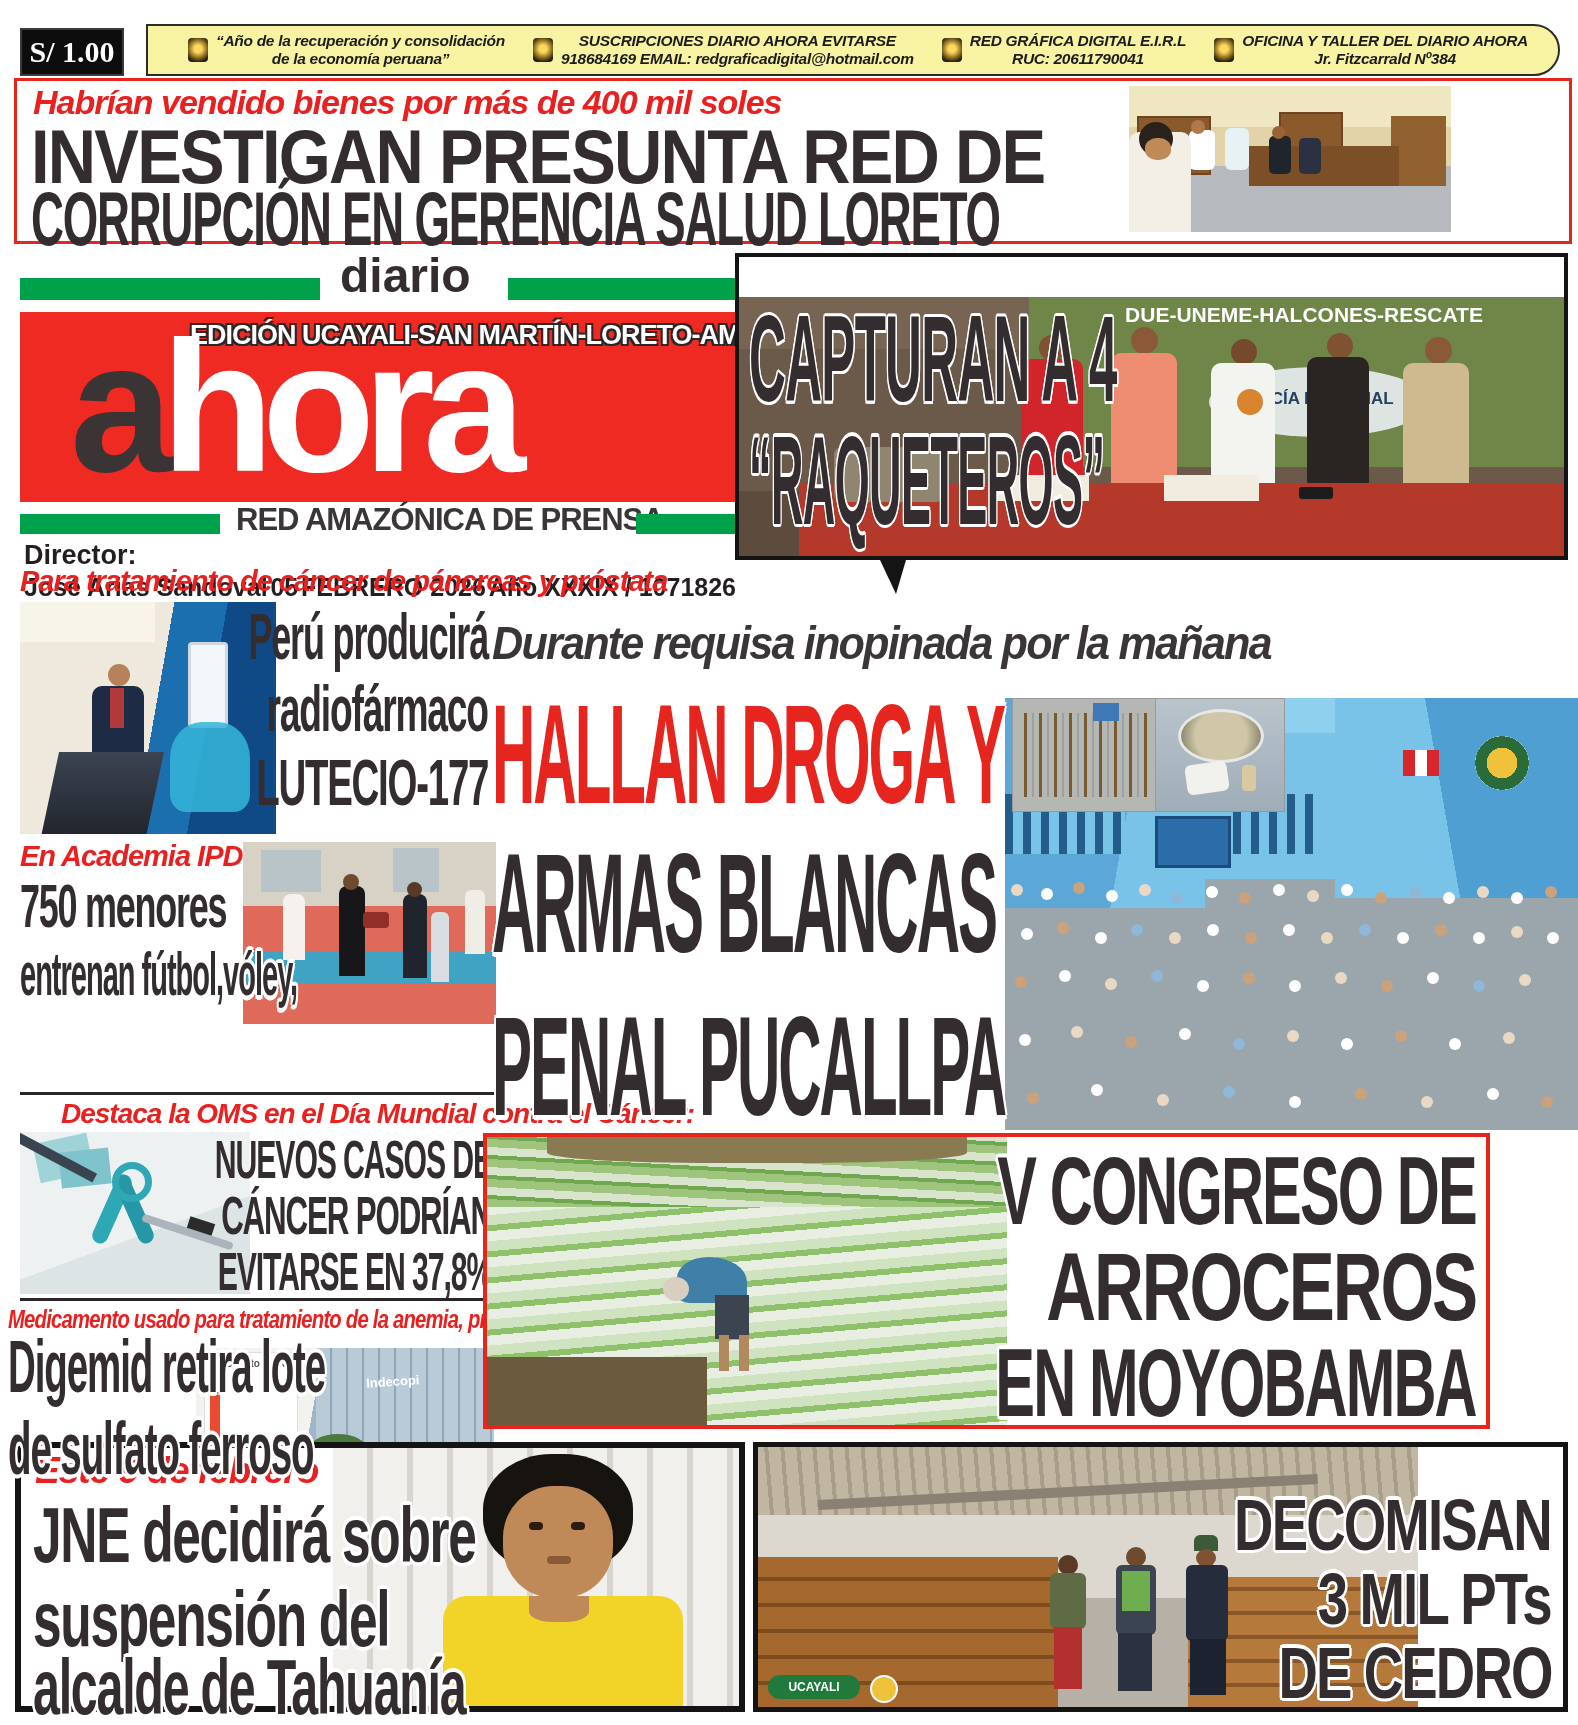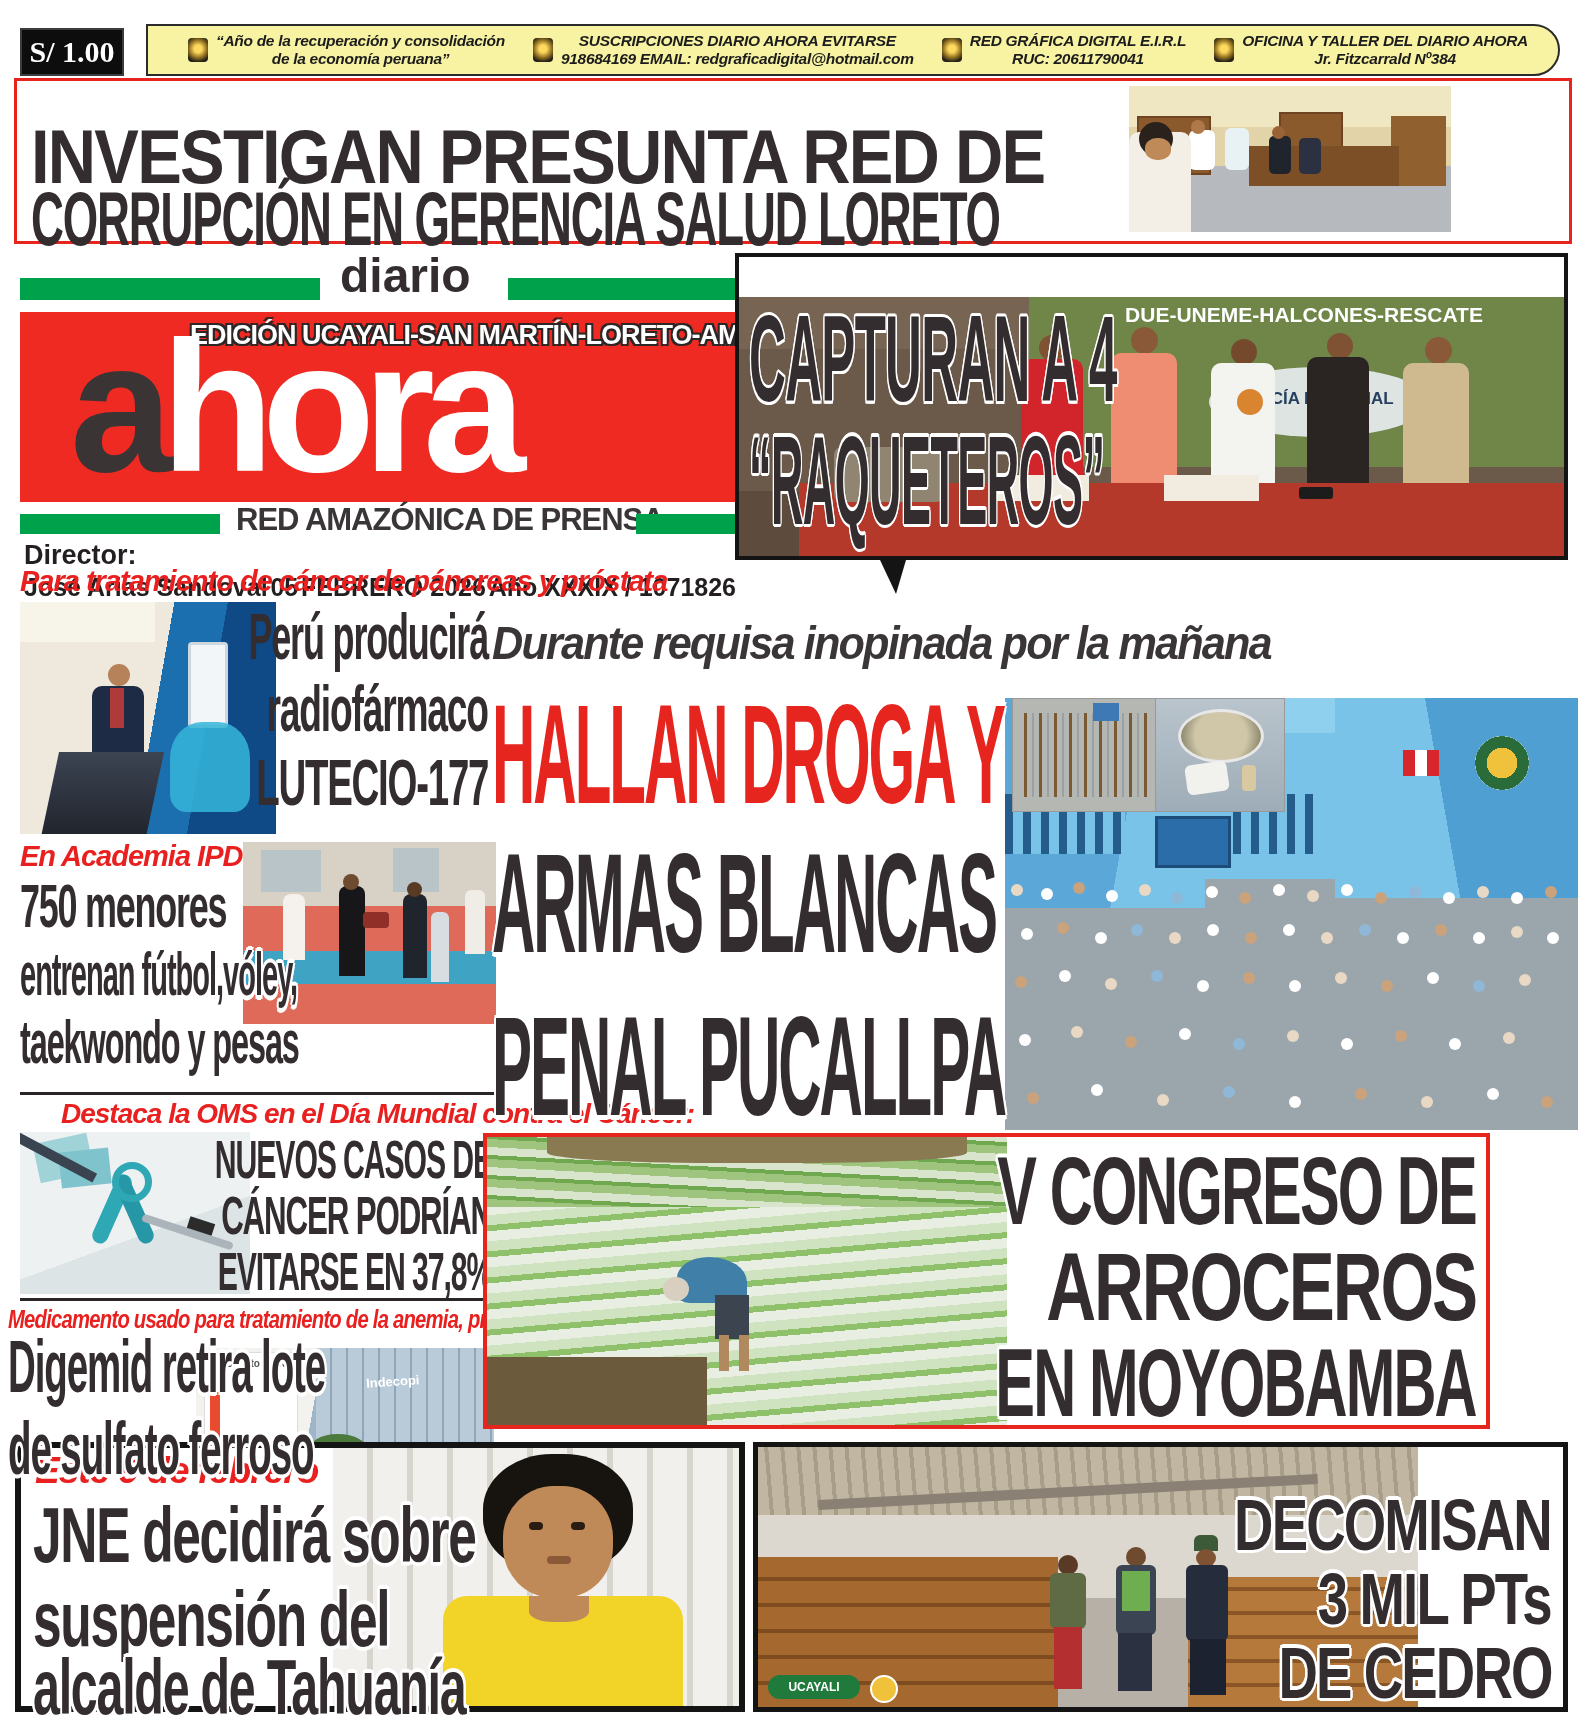--- a/index.html
+++ b/index.html
@@ -67,20 +67,21 @@
       </div>
       <div class="ycell">
         <span class="bullet"></span>
         <span class="ytxt"><span>OFICINA Y TALLER DEL DIARIO AHORA</span><br>
         <span>Jr. Fitzcarrald Nº384</span></span>
       </div>
     </div>
   </div>
 
   <div class="abs leadbox">
+    <div class="abs red-k nowrap" style="left:16px;top:2px;font-size:34px;">Habrían vendido  bienes por más de 400 mil soles</div>
     <div class="abs" style="left:14px;top:38px;">
       <span class="hl cond" style="font-size:76px;transform:scale(0.88,1.0);">INVESTIGAN PRESUNTA RED DE</span>
     </div>
     <div class="abs" style="left:14px;top:100px;">
       <span class="hl cond" style="font-size:76px;transform:scale(0.60,1.0);">CORRUPCIÓN EN GERENCIA SALUD LORETO</span>
     </div>
 
     <div class="abs" style="left:1112px;top:5px;width:322px;height:146px;overflow:hidden;
          background:linear-gradient(#efe6c2 0 28%,#e2d4a8 28% 55%,#b6b9bd 55% 100%);">
       <div class="fig" style="left:8px;top:30px;width:70px;height:55px;background:#8a5a2c;border:2px solid #6e4520;"></div>
@@ -191,23 +192,20 @@
     <div class="fig" style="left:100px;top:32px;width:16px;height:16px;border-radius:50%;background:#6e4a2e;"></div>
     <div class="fig" style="left:164px;top:40px;width:15px;height:15px;border-radius:50%;background:#593a24;"></div>
     <div class="fig" style="left:120px;top:70px;width:26px;height:16px;background:#8f2f28;border-radius:4px;"></div>
   </div>
   <div class="abs" style="left:20px;top:876px;">
     <span class="hl cond ow" style="font-size:58px;transform:scale(0.62,1.05);">750 menores</span>
   </div>
   <div class="abs" style="left:20px;top:944px;">
     <span class="hl cond ow" style="font-size:58px;transform:scale(0.50,1.05);">entrenan fútbol,vóley,</span>
   </div>
-  <div class="abs" style="left:20px;top:1012px;">
-    <span class="hl cond ow" style="font-size:58px;transform:scale(0.56,1.05);">taekwondo y pesas</span>
-  </div>
   <div class="rule" style="left:20px;top:1092px;width:475px;"></div>
 
   <div class="abs red-k nowrap" style="left:61px;top:1098px;font-size:28px;">Destaca la OMS en el Día Mundial contra el Cáncer:</div>
   <div class="abs" style="left:20px;top:1132px;width:230px;height:162px;overflow:hidden;
        background:linear-gradient(160deg,#eef1f2 0 60%,#dde4e6 60% 100%);">
     <div class="fig" style="left:16px;top:6px;width:55px;height:40px;background:#9fd3d8;transform:rotate(-12deg);"></div>
     <div class="fig" style="left:40px;top:18px;width:50px;height:36px;background:#7fc3cc;transform:rotate(-6deg);"></div>
     <div class="fig" style="left:-10px;top:20px;width:90px;height:10px;background:#3a4450;transform:rotate(28deg);"></div>
     <div class="fig" style="left:84px;top:40px;width:16px;height:74px;background:#2ea8b5;border-radius:8px;transform:rotate(24deg);"></div>
     <div class="fig" style="left:106px;top:40px;width:16px;height:74px;background:#2697a6;border-radius:8px;transform:rotate(-24deg);"></div>

